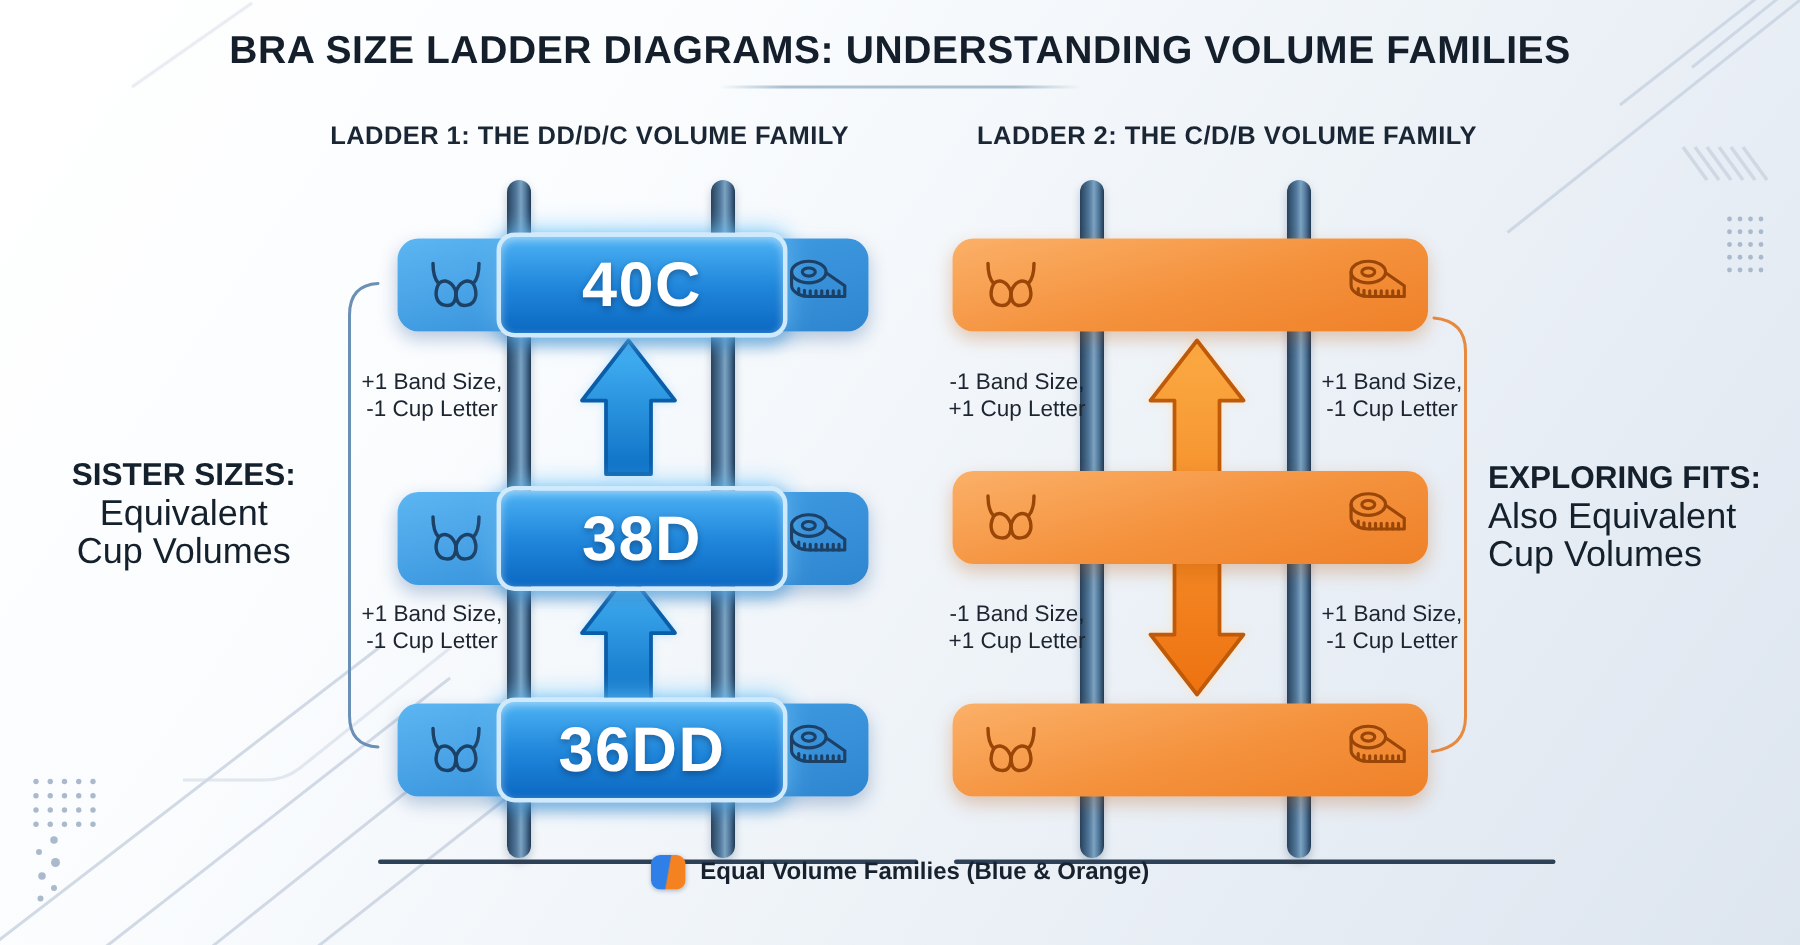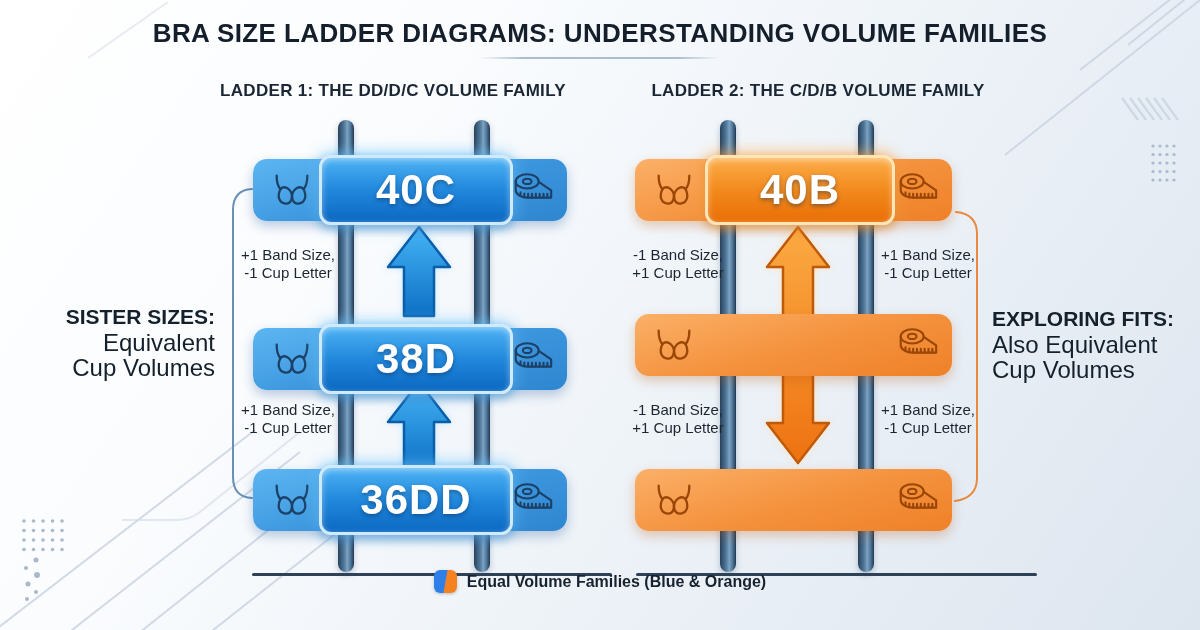--- a/index.html
+++ b/index.html
@@ -30,21 +30,21 @@
 
   .rail{
     position:absolute; width:16px; top:120px; height:452px; border-radius:9px; z-index:2;
     background:linear-gradient(90deg,#27415c 0%,#51789a 38%,#7da3c2 58%,#51789a 78%,#203852 100%);
     box-shadow:0 3px 6px rgba(20,50,90,.25);
   }
 
   .rung{ position:absolute; width:314px; height:62px; border-radius:14px; z-index:4; }
   .rung.blue{
     background:linear-gradient(165deg,#5cb6f2 0%,#3b95dd 55%,#2f86d0 100%);
-    box-shadow:0 5px 12px rgba(15,70,140,.28); color:#1c4066;
+    box-shadow:0 5px 12px rgba(15,70,140,.28); color:#1c4066;margin-left:12px;
   }
   .rung.orange{
     width:317px;
     background:linear-gradient(165deg,#fbb068 0%,#f4913c 55%,#ef8128 100%);
     box-shadow:0 5px 12px rgba(180,80,0,.28); color:#9a4607;
   }
   .rung .icon{ position:absolute; top:8px; width:46px; height:46px; }
   .rung .icon.left{ left:16px; } .rung .icon.right{ right:12px; }
   .rung .inner{
     position:absolute; top:-4px; height:70px; border-radius:12px;
@@ -65,21 +65,21 @@
     text-shadow:0 2px 4px rgba(10,40,80,.45);
   }
 
   .step-label{
     position:absolute; width:100px; text-align:center; z-index:5;
     font-size:15px; font-weight:400; line-height:18px; color:#1c2530;
   }
   .side-note{ position:absolute; z-index:5; color:#14202c; }
   .side-note .heading{ font-size:21px; font-weight:800; line-height:26px; }
   .side-note .line{ font-size:24px; font-weight:500; line-height:25px; }
-  .note-left{ left:30px; width:185px; top:304px; text-align:right; }
+  .note-left{ left:30px; width:185px; top:304px; text-align:center; }
   .note-right{ left:992px; width:210px; top:306px; text-align:left; }
 
   .baseline{ position:absolute; top:573px; height:3px; background:#2e4156; border-radius:2px; z-index:2; }
 
   .legend{
     position:absolute; left:0; top:570px; width:100%; z-index:5;
     display:flex; align-items:center; justify-content:center; gap:10px;
   }
   .legend-swatch{
     width:23px; height:23px; border-radius:6px;
@@ -252,23 +252,20 @@
     </div>
     <svg class="icon right">
         <use href="#sym-tape"></use>
       </svg>
   </div>
 
   <div class="rung orange" style="left:635px; top:159px">
     <svg class="icon left">
         <use href="#sym-bra"></use>
       </svg>
-    <div class="inner">
-      <span class="size-text">40B</span>
-    </div>
     <svg class="icon right">
         <use href="#sym-tape"></use>
       </svg>
   </div>
   <div class="rung orange" style="left:635px; top:314px">
     <svg class="icon left">
         <use href="#sym-bra"></use>
       </svg>
     <svg class="icon right">
         <use href="#sym-tape"></use>

